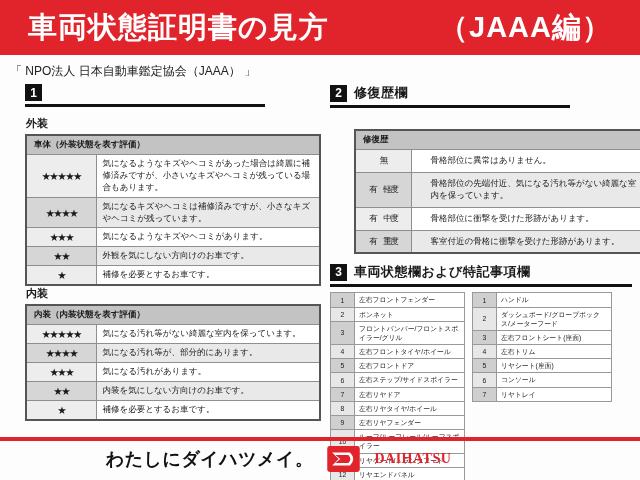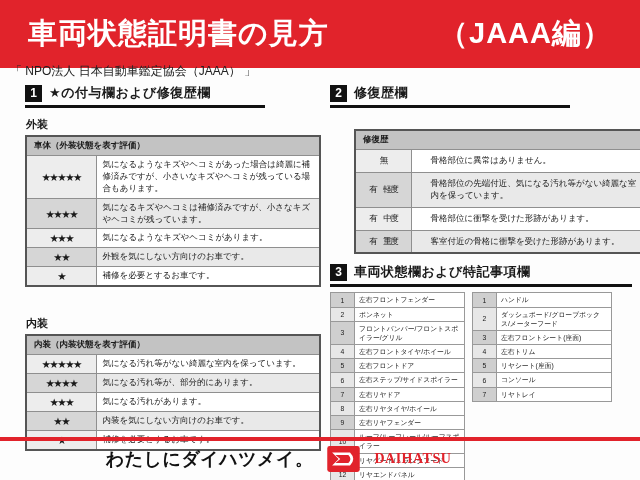--- a/index.html
+++ b/index.html
@@ -3,21 +3,21 @@
 <meta charset="utf-8">
 <style>
   * { margin:0; padding:0; box-sizing:border-box; }
   html,body { width:640px; height:480px; }
   body {
     position:relative; overflow:hidden; background:#fdfdfd;
     font-family:"Liberation Sans","DejaVu Sans",sans-serif; color:#1a1a1a;
   }
   
   .topbar {
-    position:absolute; top:0; left:0; width:640px; height:68px;
+    position:absolute; top:0; left:0; width:640px; height:55px;
     background:#e1232b; display:flex; align-items:center;
     justify-content:space-between; padding:0 28px;
   }
   .topbar .ttl { color:#fff; font-weight:bold; font-size:29px; letter-spacing:1px; }
   .topbar .ed  { color:#fff; font-weight:bold; font-size:29px; letter-spacing:1px; }
   .npo-line { position:absolute; top:63px; left:10px; font-size:12px; color:#222; }
 
   
   .col-left  { position:absolute; left:25px;  top:84px; width:296px; }
   .col-right { position:absolute; left:330px; top:84px; width:306px; }
@@ -82,21 +82,20 @@
 <div class="topbar">
   <span class="ttl">車両状態証明書の見方</span>
   <span class="ed">（JAAA編）</span>
 </div>
 
 <div class="npo-line">「 NPO法人 日本自動車鑑定協会（JAAA） 」</div>
 
 <div class="col-left">
   <div class="sec-head w1">
     <span class="sec-num">1</span>
-    <span class="sec-ttl">★の付与欄および修復歴欄</span>
   </div>
 
   <div class="grp-label">外装</div>
   <table class="box">
     <tbody>
         <tr class="thead">
           <td colspan="2">車体（外装状態を表す評価）</td>
         </tr>
     <tr class="r-odd">
           <td class="star-cell">★★★★★</td>
@@ -114,21 +113,21 @@
           <td class="star-cell">★★</td>
           <td class="desc-cell">外観を気にしない方向けのお車です。</td>
         </tr>
     <tr class="r-odd">
           <td class="star-cell">★</td>
           <td class="desc-cell">補修を必要とするお車です。</td>
         </tr>
   </tbody>
     </table>
 
-  <div class="grp-label" style="margin-top:29px">内装</div>
+  <div class="grp-label" style="margin-top:0">内装</div>
   <table class="box">
     <tbody>
         <tr class="thead">
           <td colspan="2">内装（内装状態を表す評価）</td>
         </tr>
     <tr class="r-odd">
           <td class="star-cell">★★★★★</td>
           <td class="desc-cell">気になる汚れ等がない綺麗な室内を保っています。</td>
         </tr>
     <tr class="r-even">

